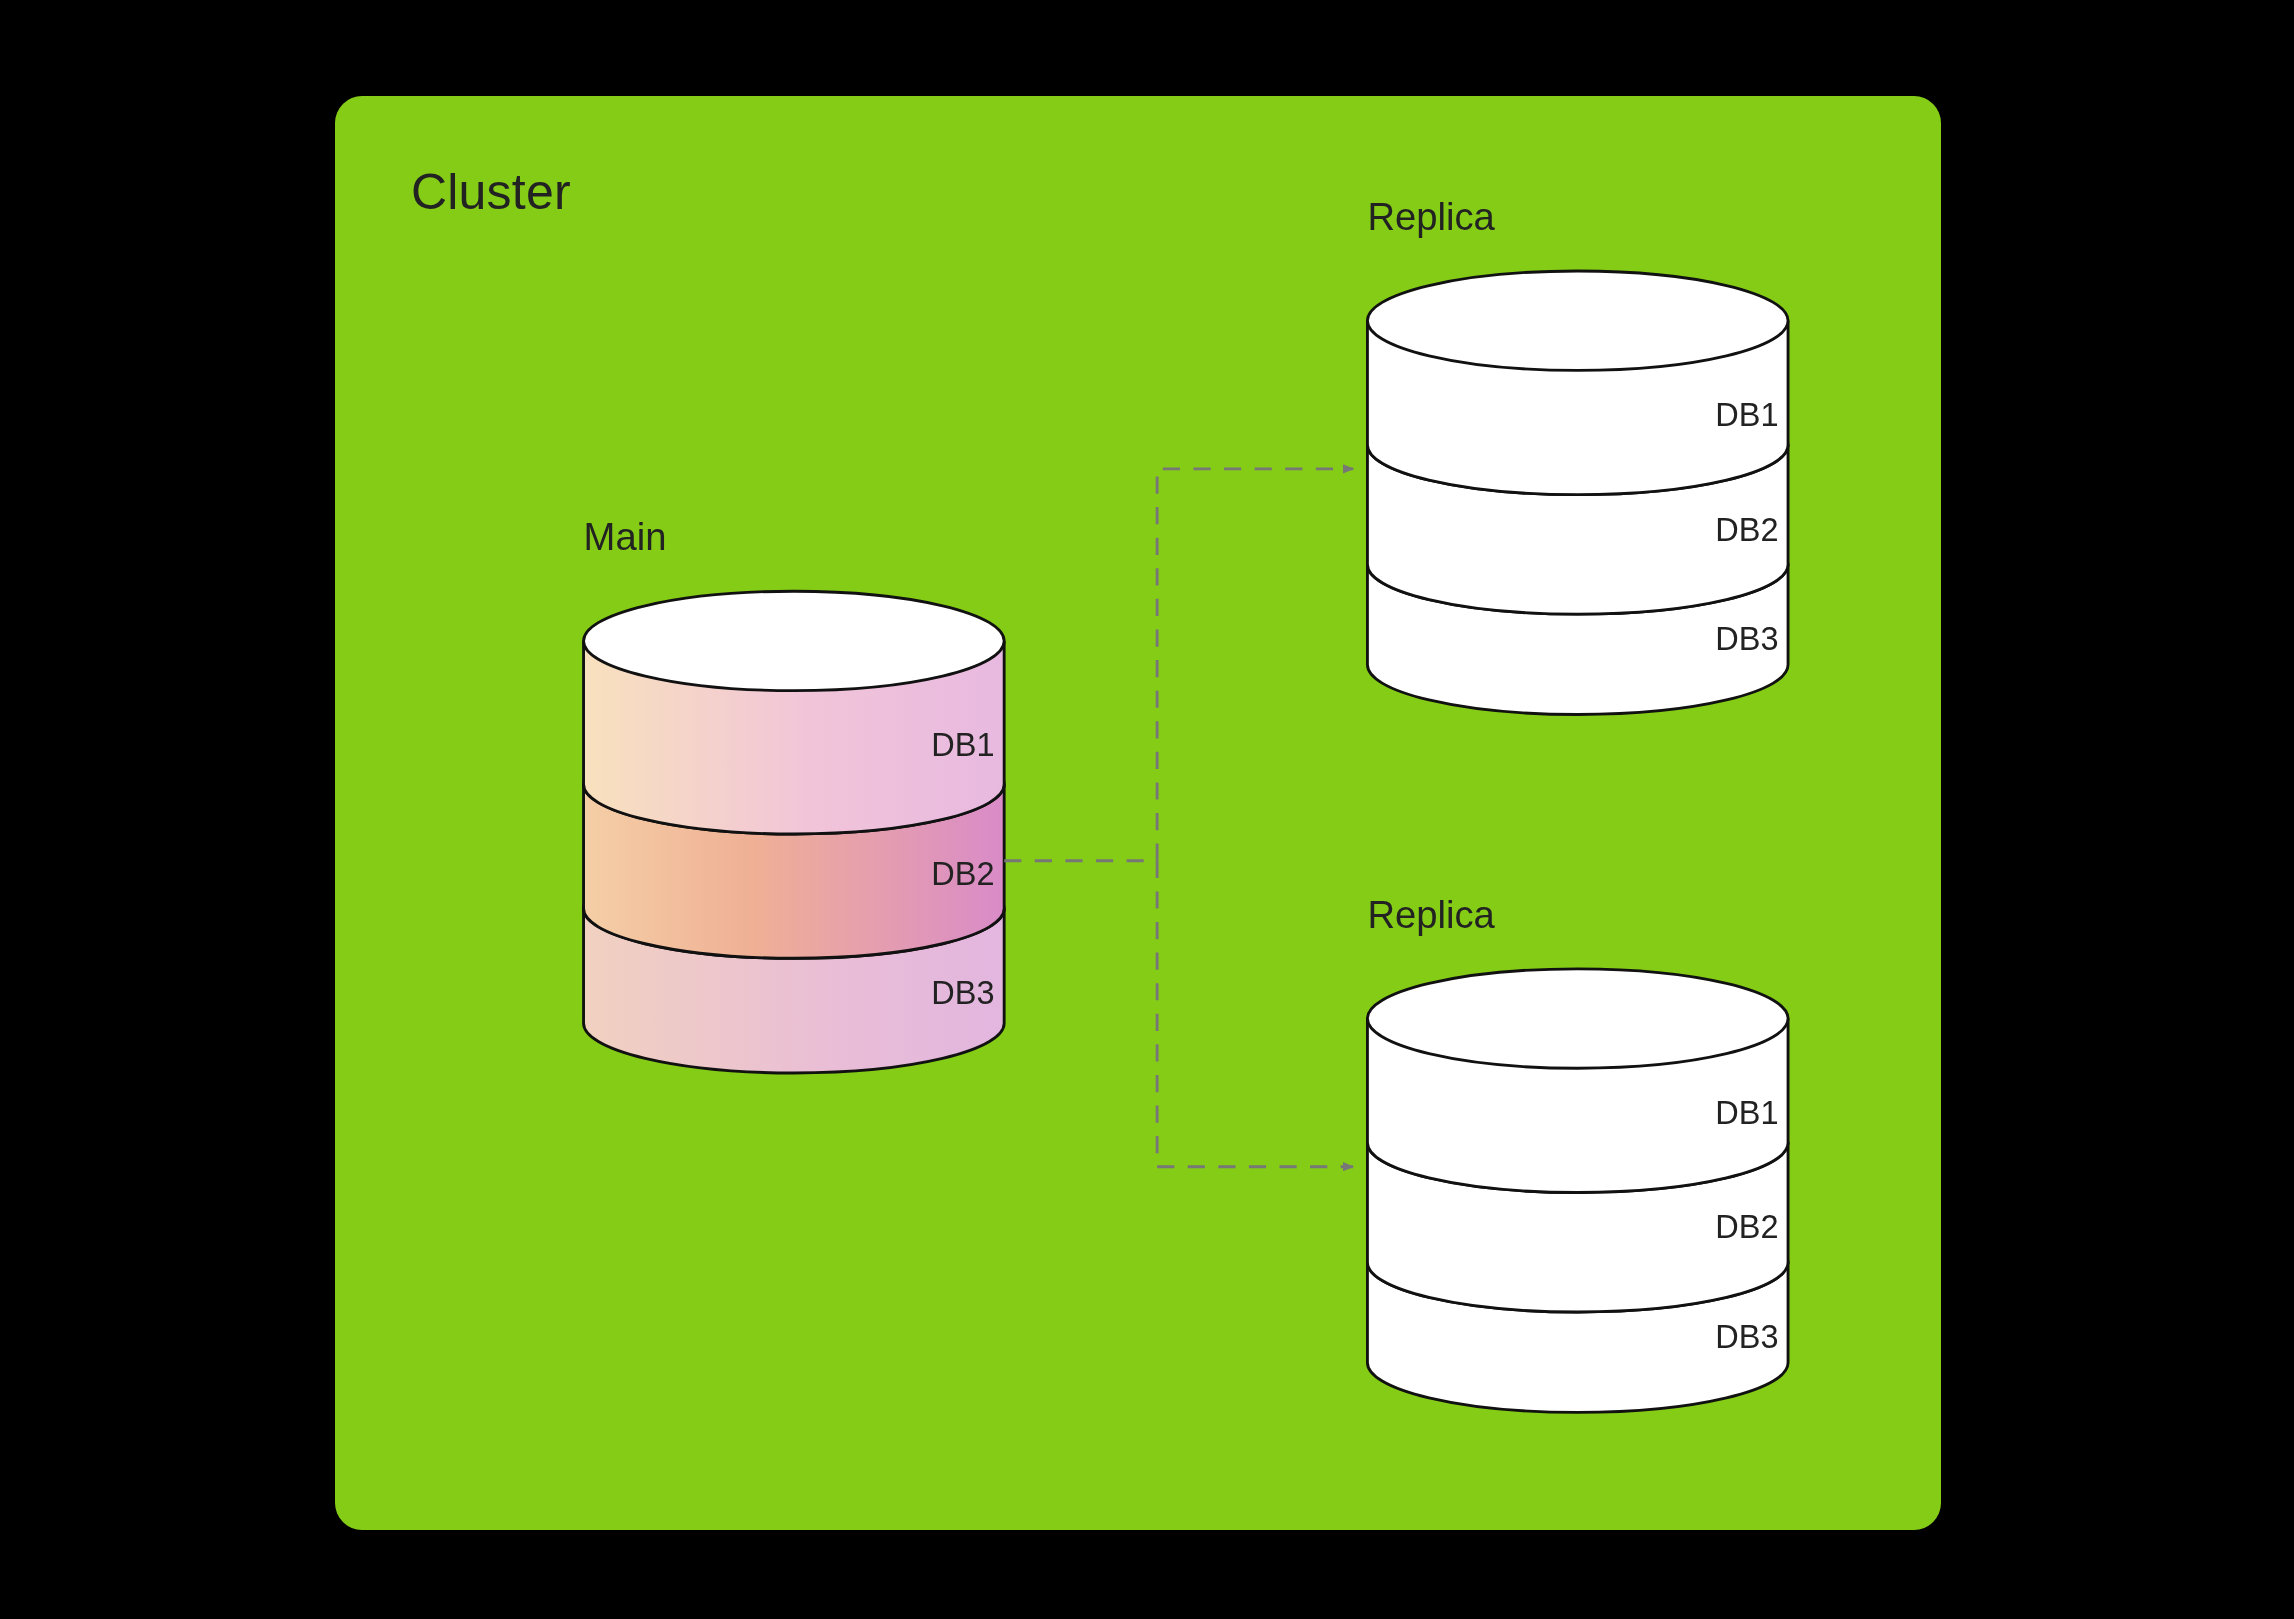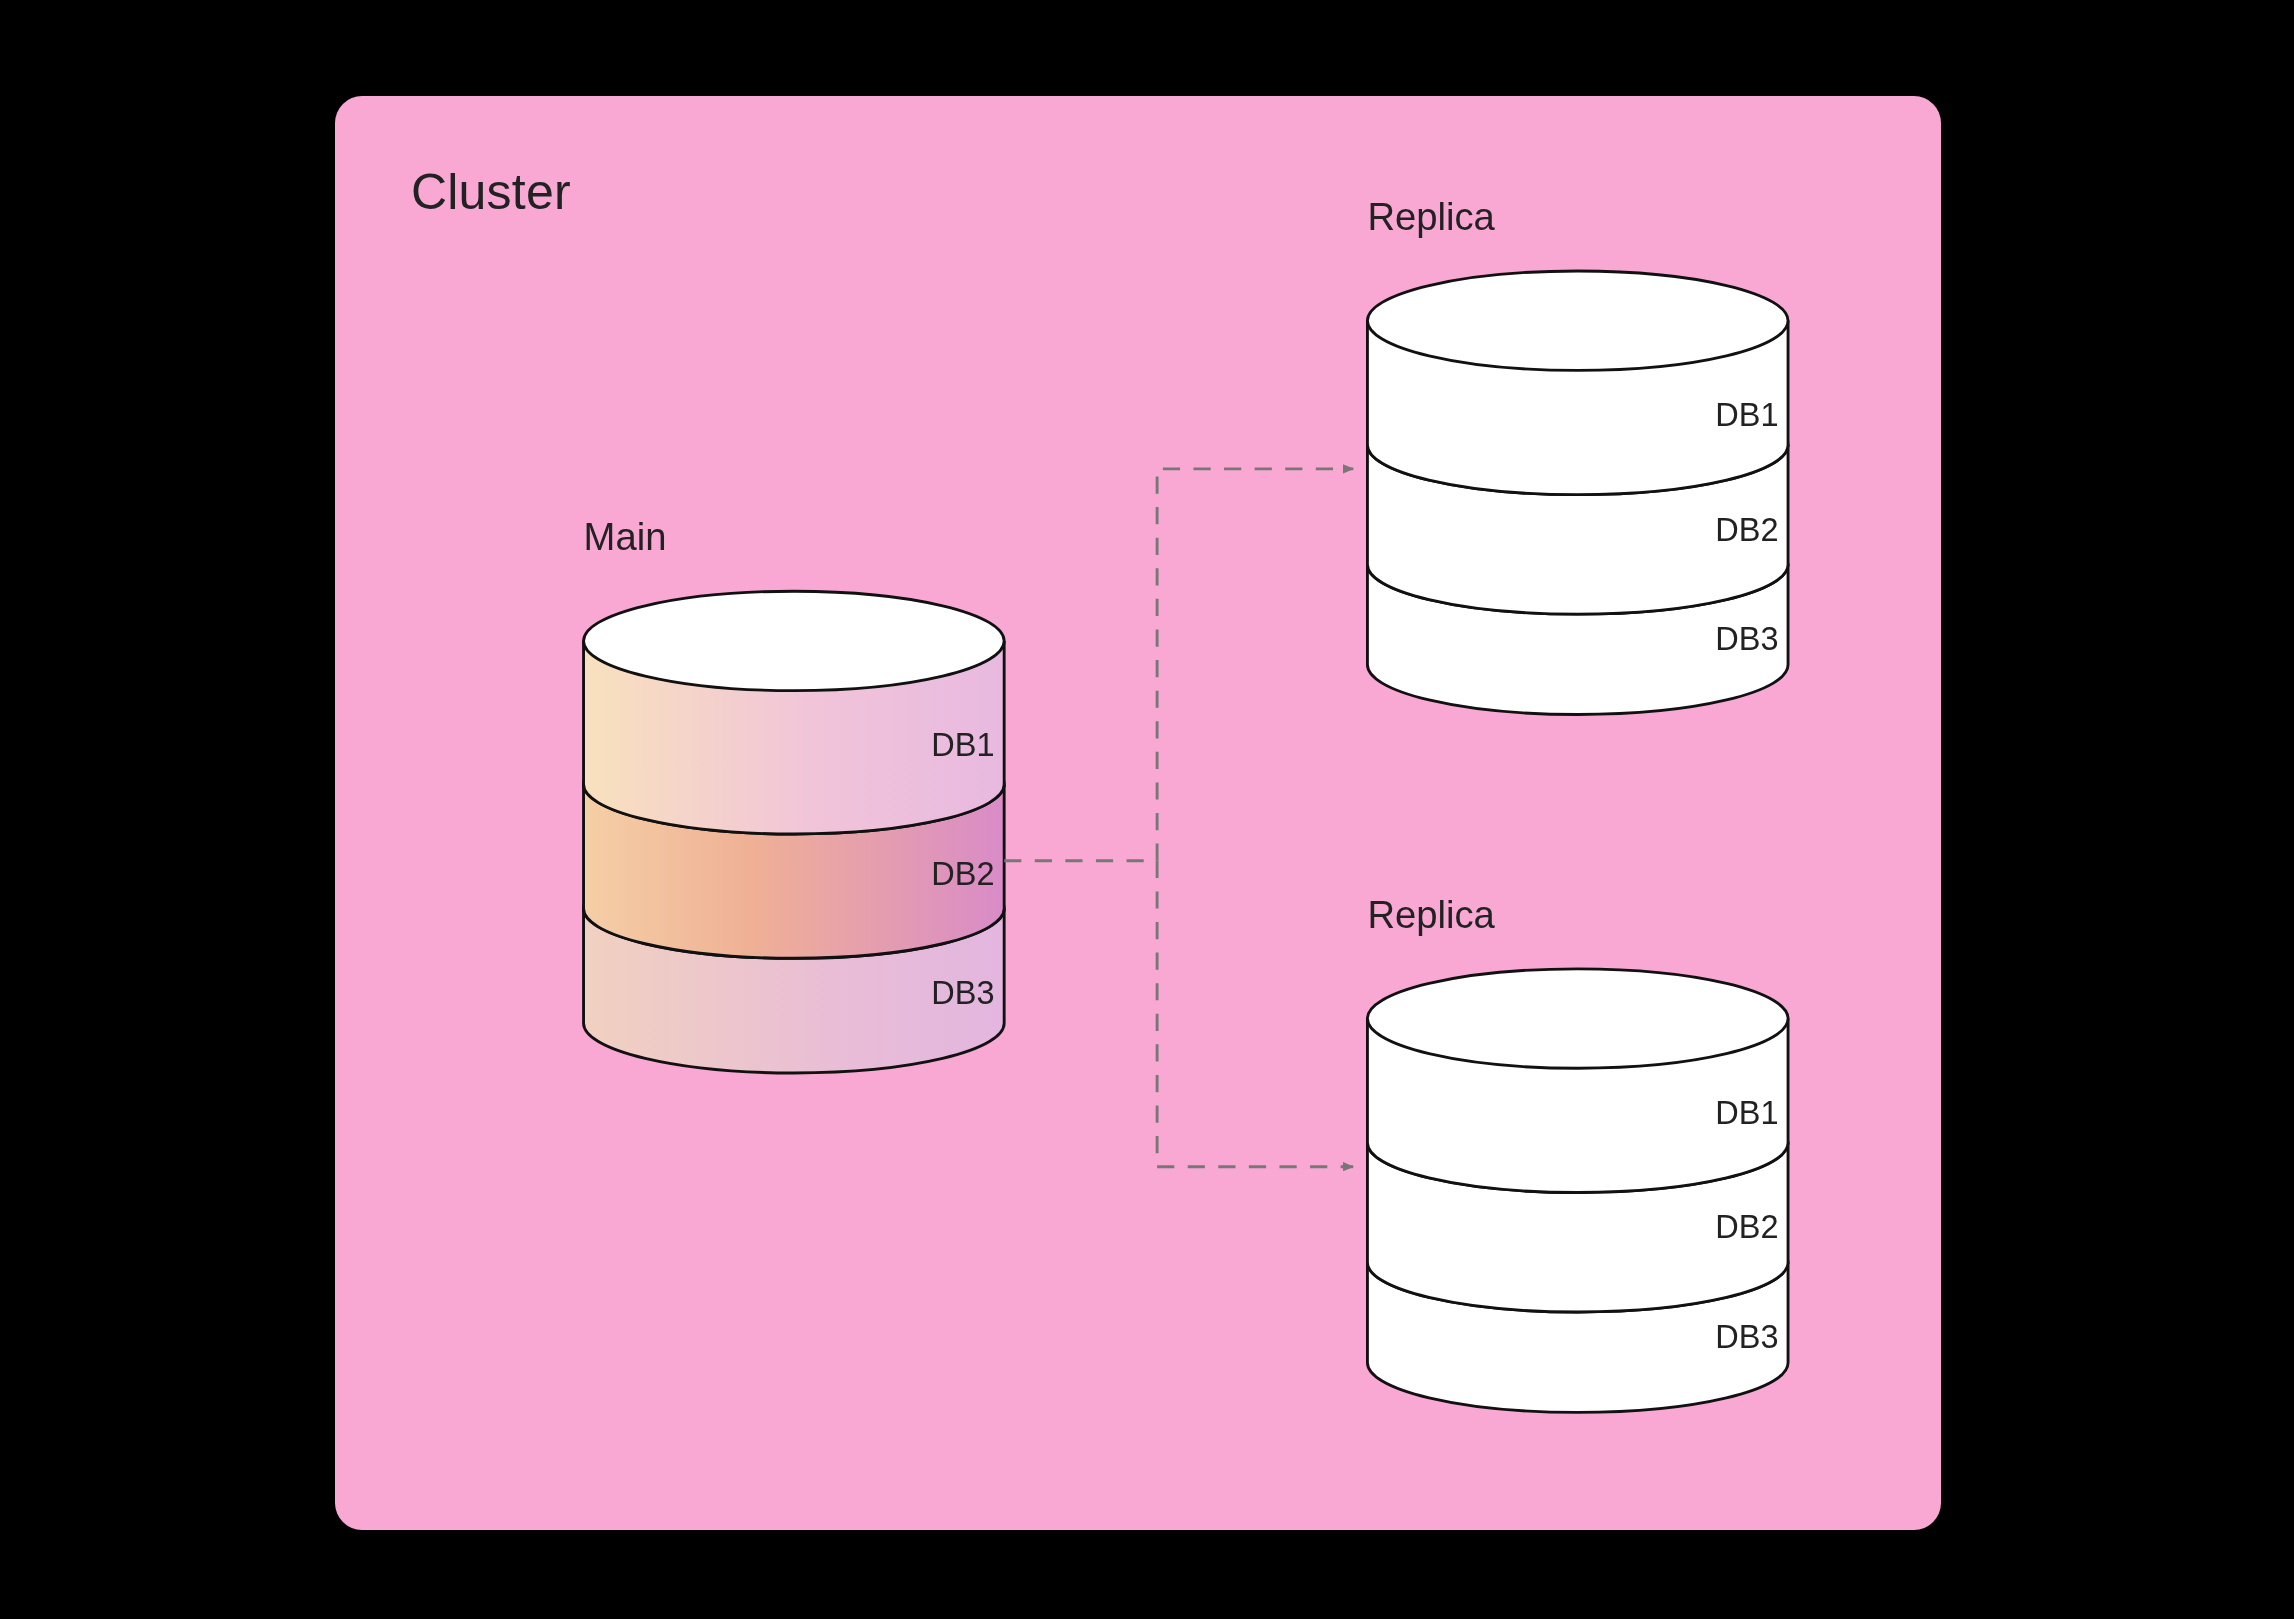--- a/index.html
+++ b/index.html
@@ -14,21 +14,21 @@
     position: absolute;
     left: 0; top: 0;
     width: 2294px; height: 1619px;
   }
   .card {
     position: absolute;
     left: 335px;
     top: 96px;
     width: 1606px;
     height: 1434px;
-    background: #f9a8d4;
+    background: #84cc16;
     border-radius: 27px;
     box-shadow: 0 0 0 1px rgba(0,0,0,0.03);
   }
   svg.diagram {
     position: absolute;
     left: 0; top: 0;
     width: 1606px; height: 1434px;
   }
   .cluster-title {
     font-size: 50px;

